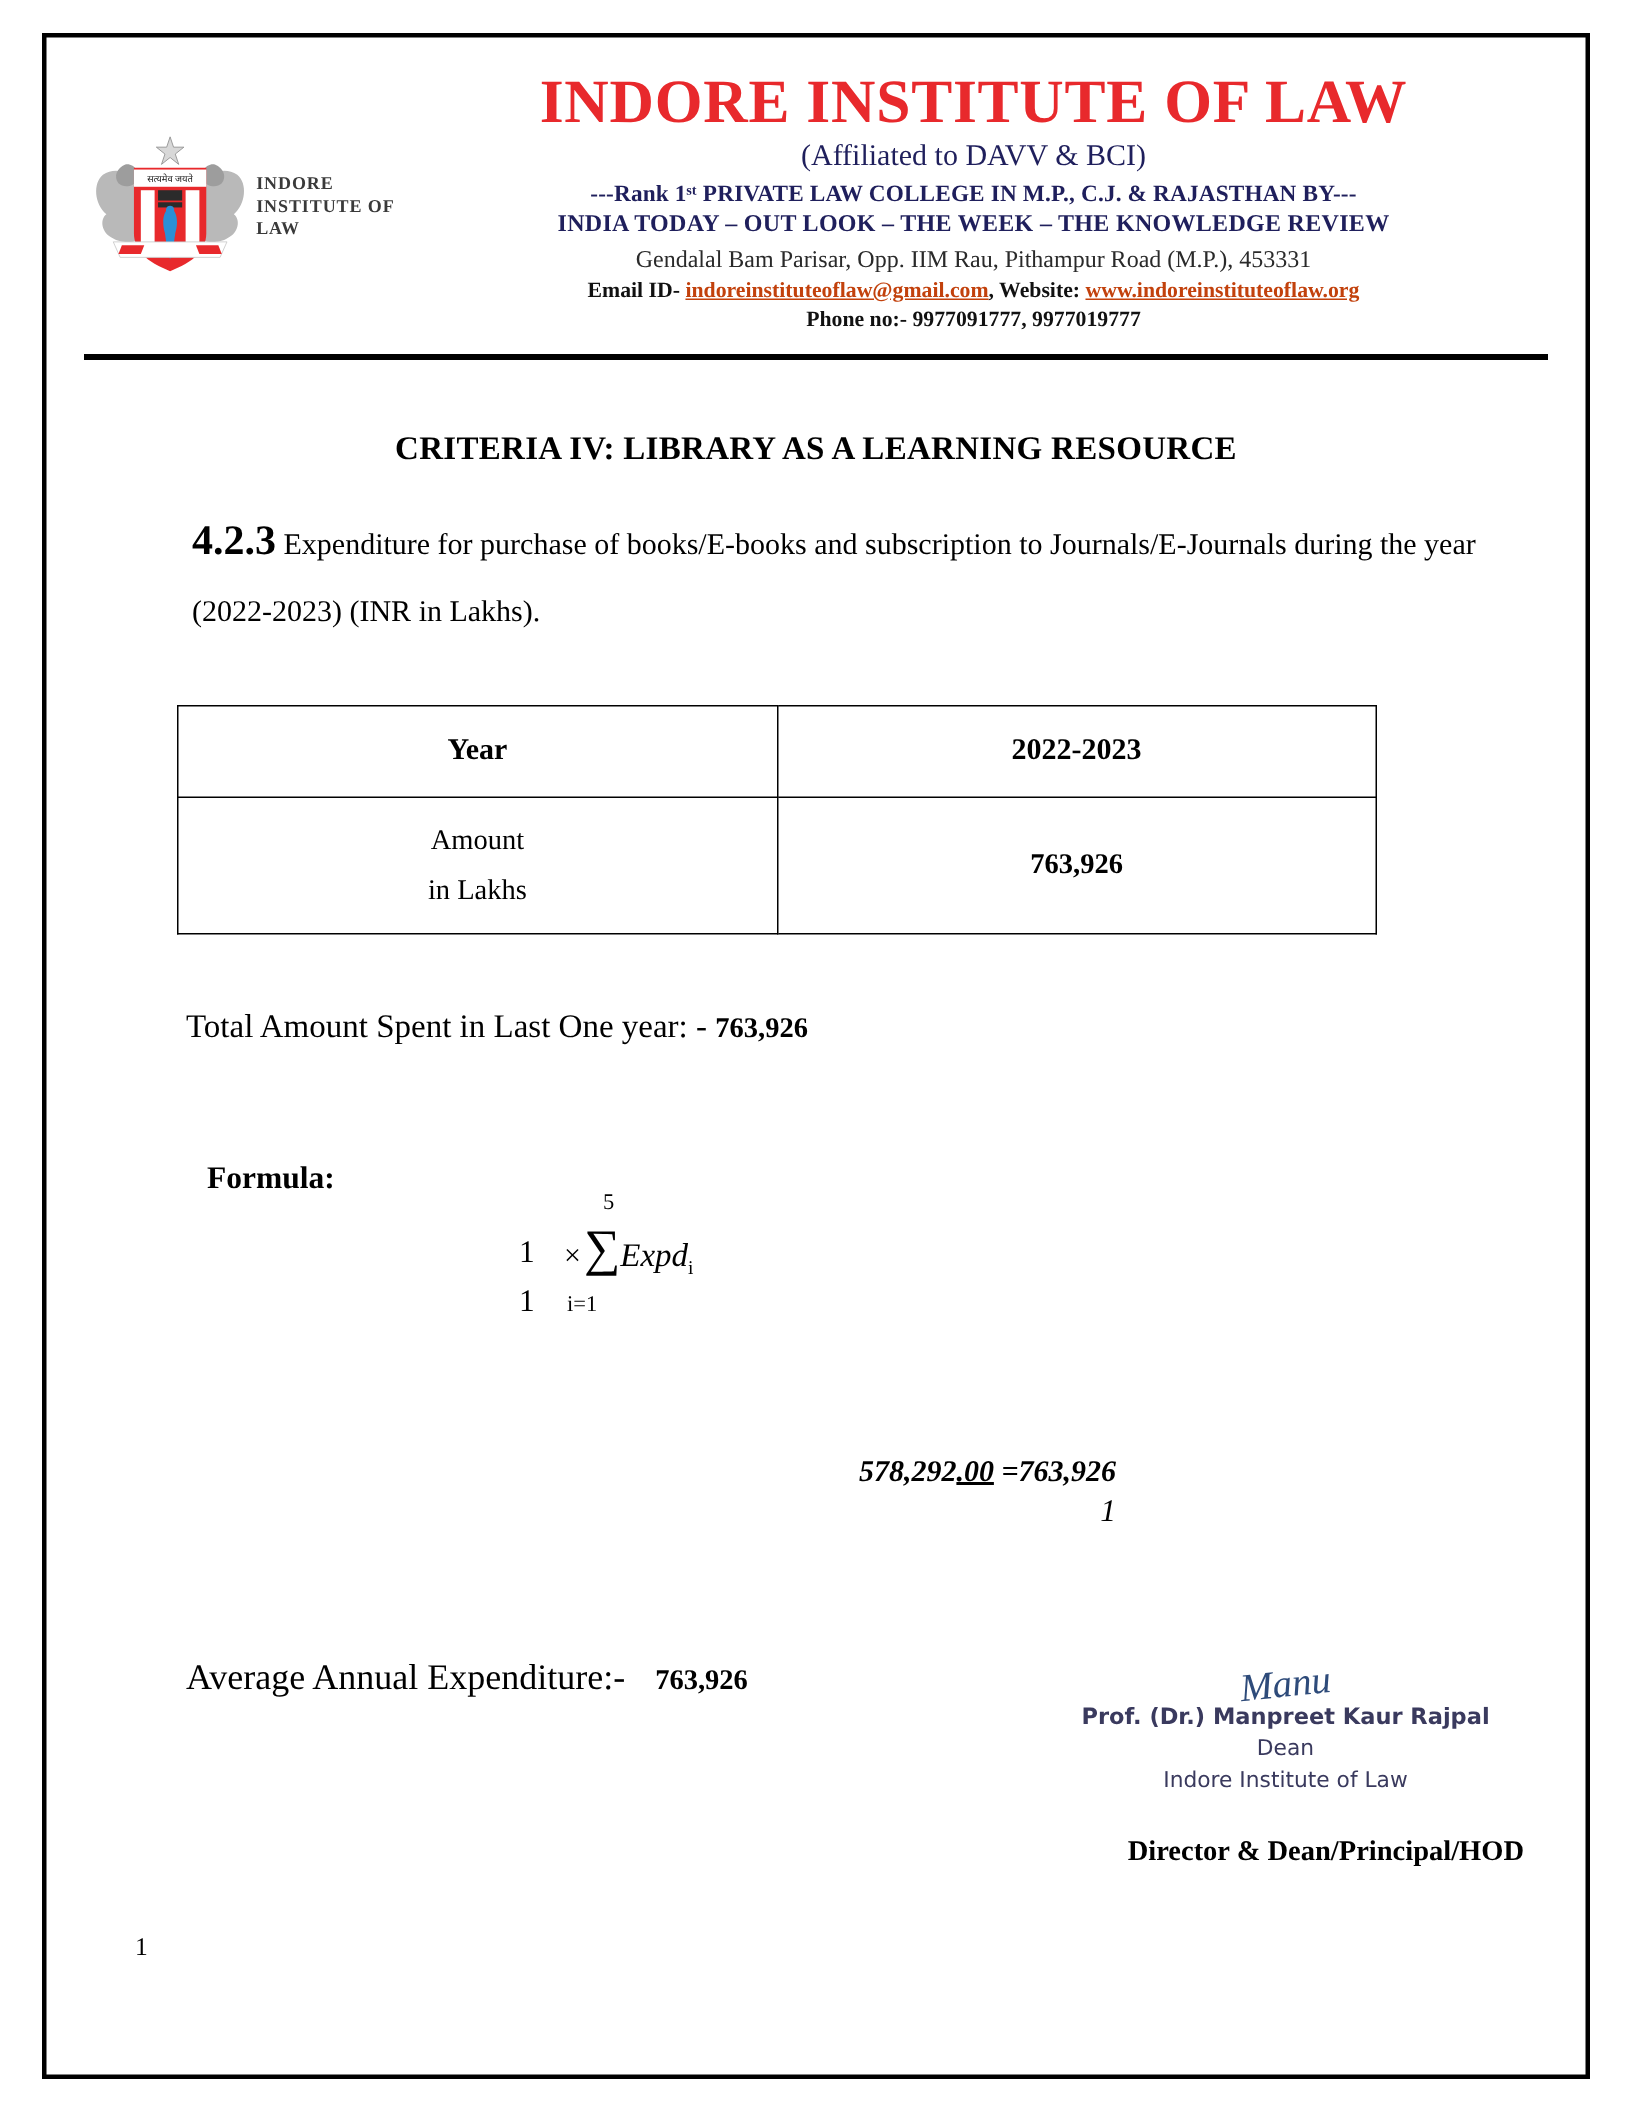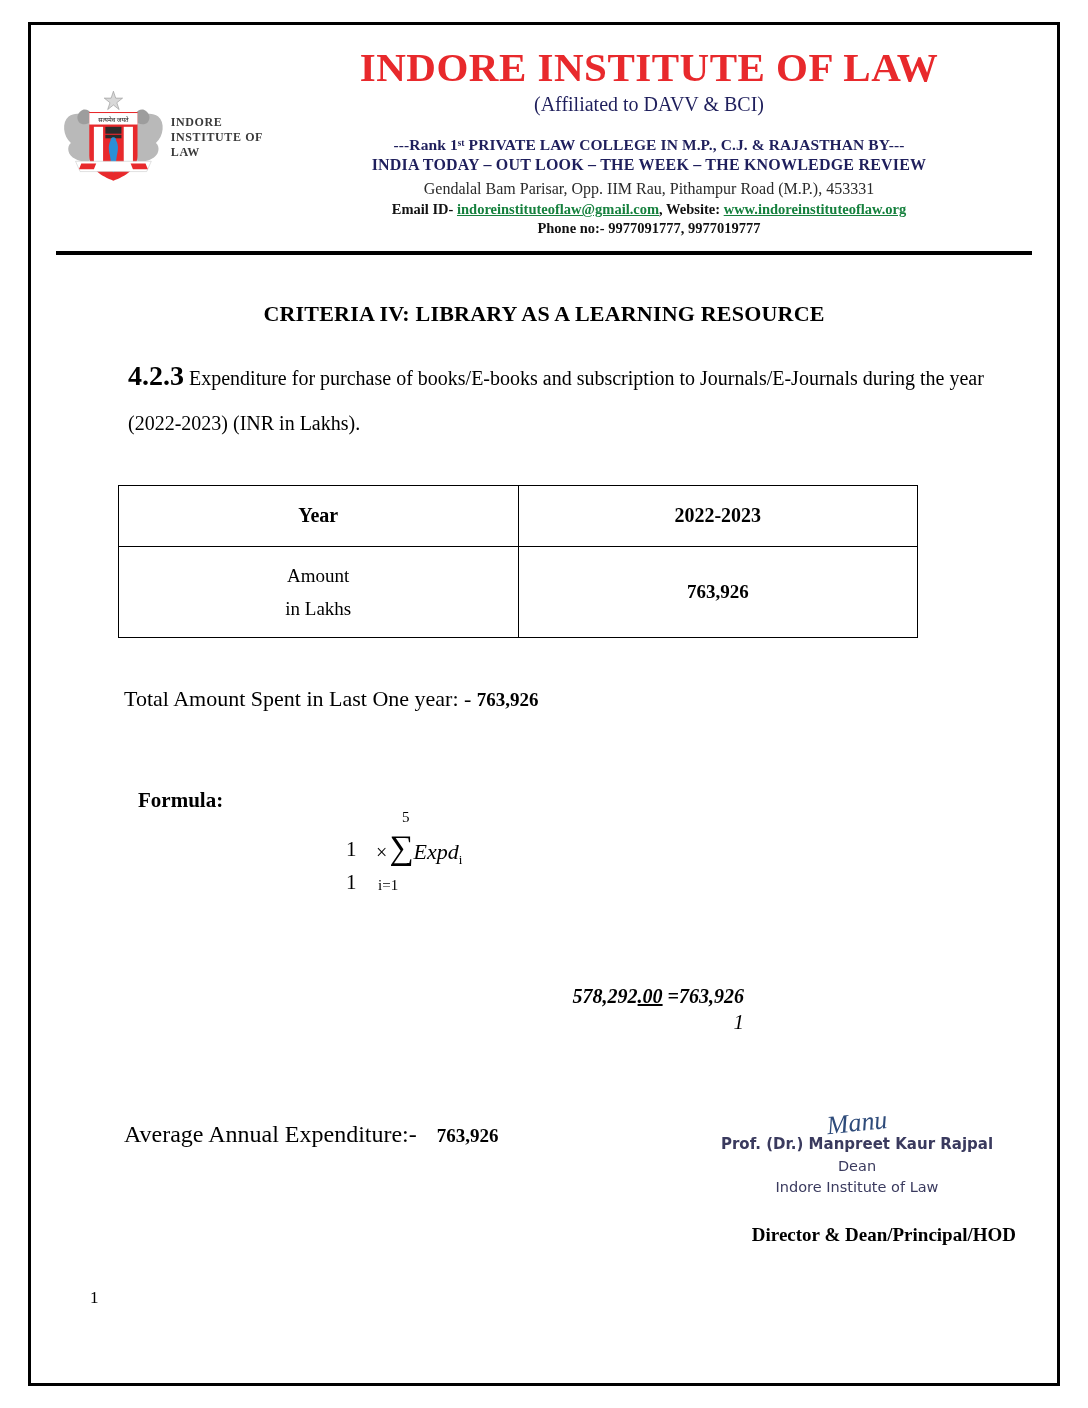--- a/index.html
+++ b/index.html
@@ -81,21 +81,21 @@
     font-family: "Liberation Serif", serif;
     font-size: 20px;
     color: #1f1f5c;
     margin-top: 4px;
   }
   .rank-line {
     font-family: "Liberation Serif", serif;
     font-size: 15.5px;
     font-weight: bold;
     color: #1f1f5c;
-    margin-top: 20px;
+    margin-top: 5px;
     letter-spacing: 0.1px;
   }
   .media-line {
     font-family: "Liberation Serif", serif;
     font-size: 16px;
     font-weight: bold;
     color: #1f1f5c;
     margin-top: 2px;
     letter-spacing: 0.2px;
   }
@@ -106,21 +106,21 @@
     margin-top: 6px;
   }
   .email-line {
     font-family: "Liberation Serif", serif;
     font-size: 14.5px;
     font-weight: bold;
     color: #111;
     margin-top: 3px;
   }
   .email-line a, .link {
-    color: #15803d;
+    color: #c2410c;
     text-decoration: underline;
   }
   .phone-line {
     font-family: "Liberation Serif", serif;
     font-size: 14.5px;
     font-weight: bold;
     color: #111;
     margin-top: 2px;
   }
   .head-rule {

